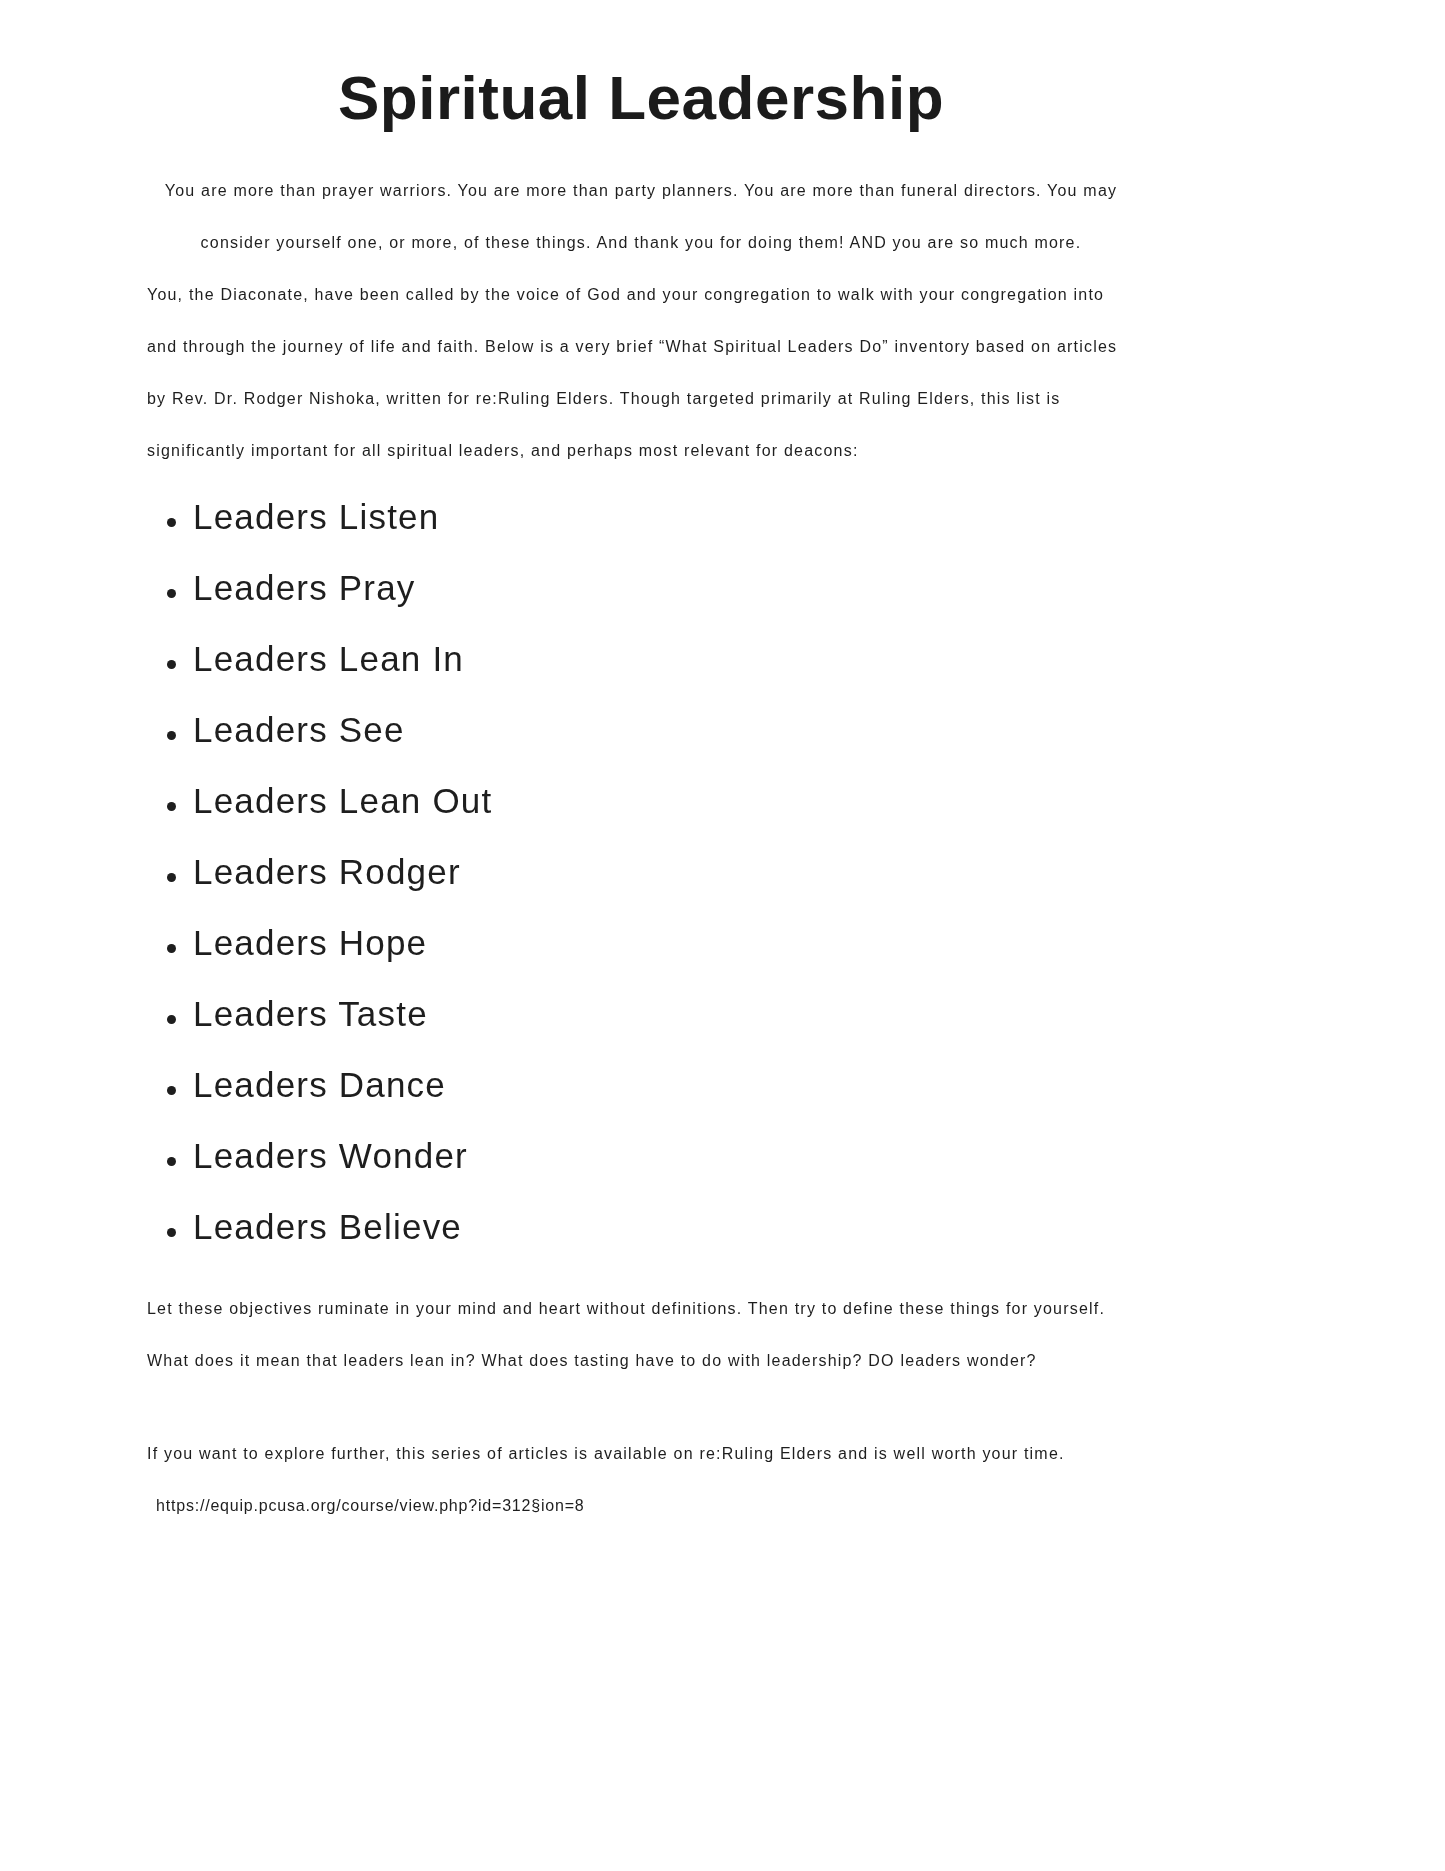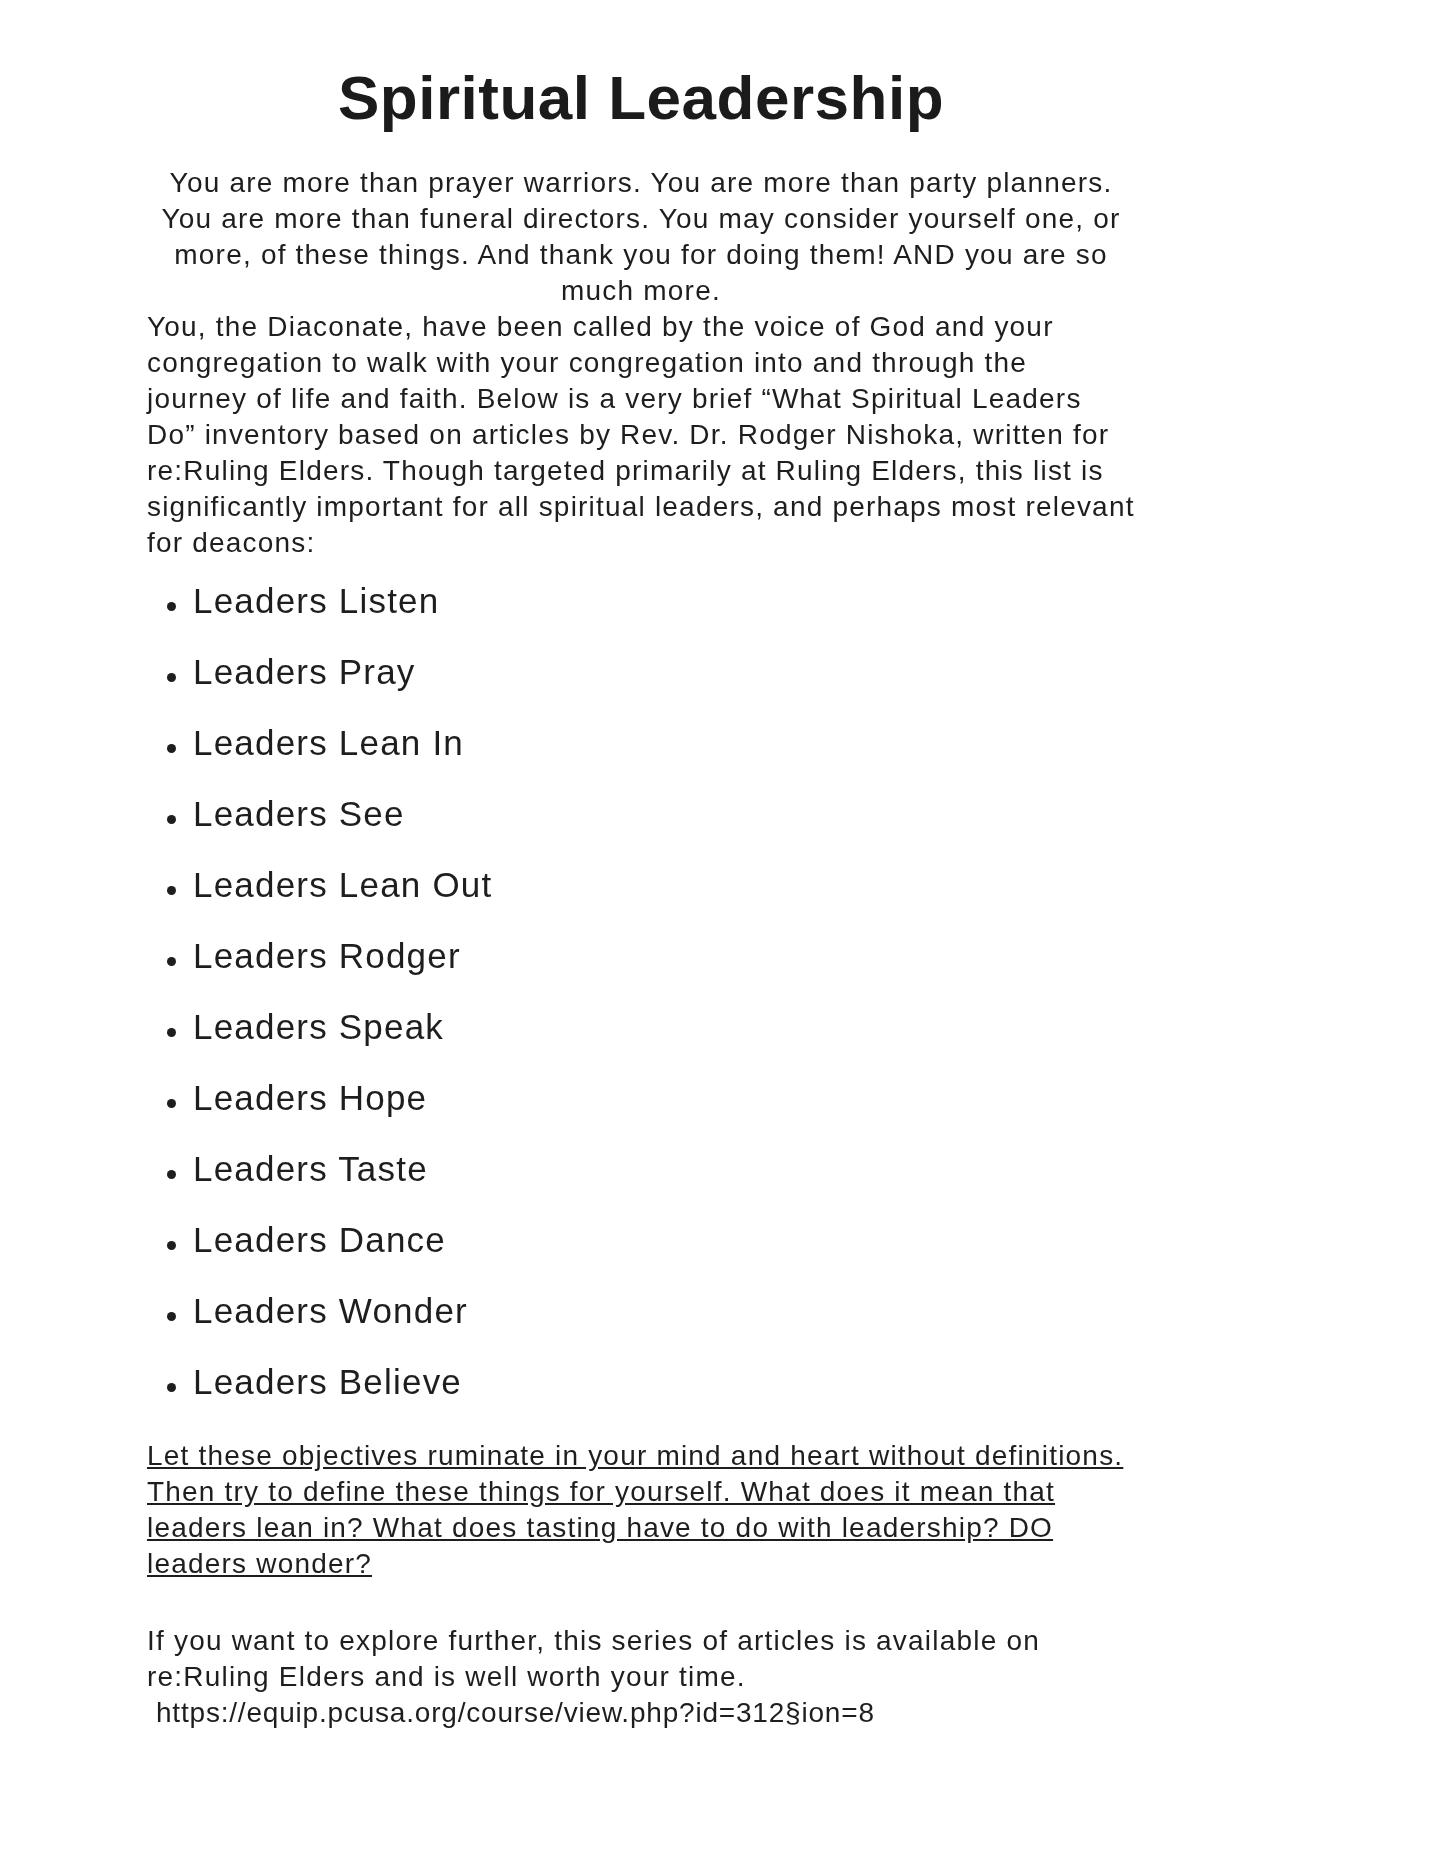--- a/index.html
+++ b/index.html
@@ -21,22 +21,22 @@
     margin: 16px;
     font-size: 62px;
     line-height: 71px;
     font-weight: 700;
     text-align: center;
     letter-spacing: 0.5px;
     color: #1b1b1b;
   }
   p {
     margin: 0;
-    font-size: 28px;
-    line-height: 36px;
+    font-size: 16px;
+    line-height: 52px;
     letter-spacing: 1.2px;
     font-weight: 400;
   }
   .intro {
     margin-top: 32px;
     text-align: center;
   }
   .body-par {
     text-align: left;
   }
@@ -54,21 +54,21 @@
     letter-spacing: 1.2px;
   }
   .bullet {
     flex: 0 0 auto;
     width: 9px;
     height: 9px;
     border-radius: 50%;
     background: #1e1e1e;
     margin: 11px 17px 0 20px;
   }
-  .closing-1 { margin-top: 8px; text-decoration: underline; }
+  .closing-1 { margin-top: 8px; }
   .closing-2 { margin-top: 41px; }
   .url-line {
     padding-left: 9px;
     letter-spacing: 0.8px;
     white-space: nowrap;
   }
 </style>
 </head>
 <body style="color: rgb(30, 30, 30); background: rgb(255, 255, 255);">
 
@@ -100,24 +100,20 @@
       <li>
       <span class="bullet"></span>
       <span class="li-text">Leaders Lean Out</span>
     </li>
       <li>
       <span class="bullet"></span>
       <span class="li-text">Leaders Rodger</span>
     </li>
       <li>
       <span class="bullet"></span>
-      <span class="li-text">Leaders Speak</span>
-    </li>
-      <li>
-      <span class="bullet"></span>
       <span class="li-text">Leaders Hope</span>
     </li>
       <li>
       <span class="bullet"></span>
       <span class="li-text">Leaders Taste</span>
     </li>
       <li>
       <span class="bullet"></span>
       <span class="li-text">Leaders Dance</span>
     </li>

